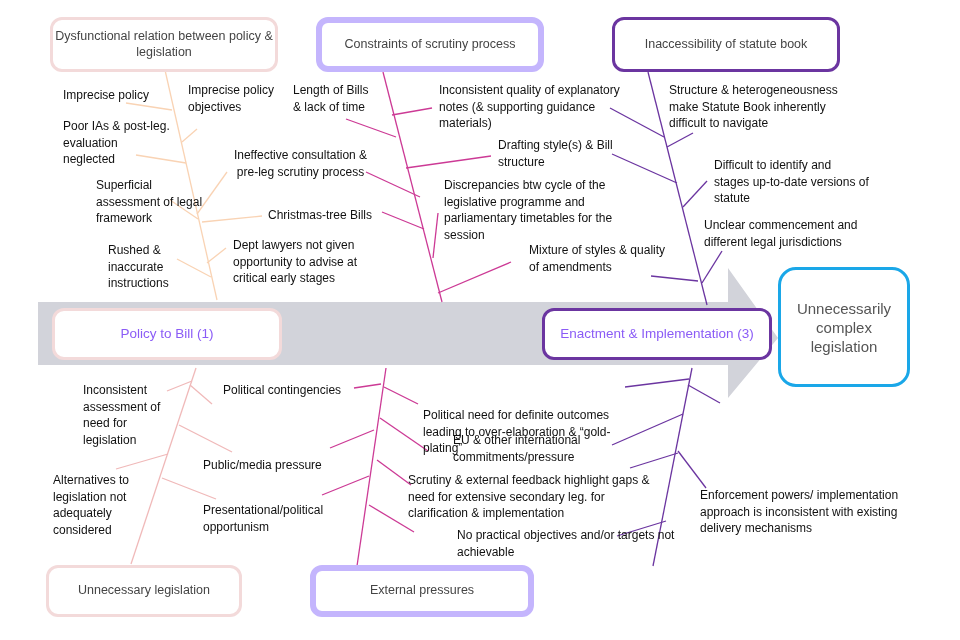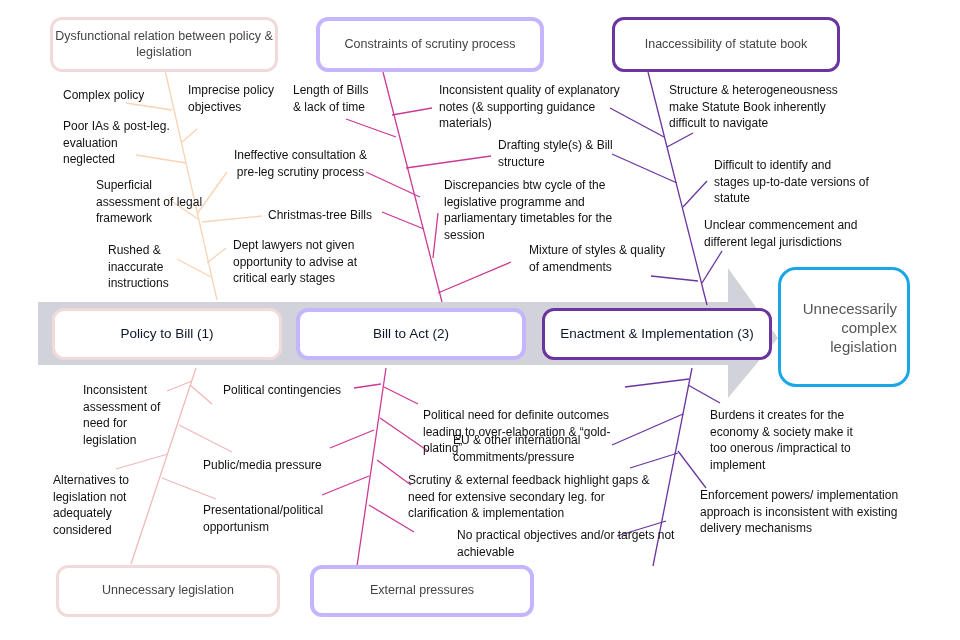--- a/index.html
+++ b/index.html
@@ -4,24 +4,24 @@
 <style>
   html, body { margin: 0; padding: 0; background: #ffffff; }
   body { width: 960px; height: 640px; position: relative; overflow: hidden;
          font-family: "Liberation Sans", sans-serif; color: #111; }
   #stage { position: absolute; left: 0; top: 0; width: 960px; height: 640px; }
   svg#lines { position: absolute; left: 0; top: 0; }
   .box { position: absolute; box-sizing: border-box; border-radius: 12px; background: #fff;
          display: flex; align-items: center; justify-content: center; text-align: center;
          font-size: 12.5px; color: #444; line-height: 1.25; }
   .b-pink   { border: 3px solid #f3dada; }
-  .b-mag    { border: 4px solid #c4b5fd; }
+  .b-mag    { border: 6px solid #c4b5fd; }
   .b-purple { border: 3px solid #6b35a0; }
   .b-blue   { border: 3px solid #1aa7e8; border-radius: 18px; }
-  .stage-box { font-size: 13.5px; color: #0f172a; }
+  .stage-box { font-size: 13.5px; color: #8b5cf6; }
   .label { position: absolute; font-size: 12px; line-height: 16.5px; color: #111; white-space: nowrap; }
   .outcome { font-size: 15px; color: #555; line-height: 19px; }
 </style>
 </head>
 <body>
 
 <div id="stage">
 
   <svg id="lines" width="960" height="640">
 
@@ -89,29 +89,28 @@
       <line x1="678" y1="451" x2="706" y2="488"></line>
       <line x1="617" y1="536" x2="666" y2="521"></line>
     </g>
   </svg>
 
   <div class="box b-pink" style="left:50px;top:17px;width:228px;height:55px;">Dysfunctional relation between policy &amp; legislation</div>
   <div class="box b-mag" style="left:316px;top:17px;width:228px;height:55px;">Constraints of scrutiny process</div>
   <div class="box b-purple" style="left:612px;top:17px;width:228px;height:55px;">Inaccessibility of statute book</div>
 
   <div class="box b-pink stage-box" style="left:52px;top:308px;width:230px;height:52px;">Policy to Bill (1)</div>
-  <div class="box b-mag stage-box" style="left:296px;top:308px;width:230px;height:52px;">Bill to Act (2)</div>
   <div class="box b-purple stage-box" style="left:542px;top:308px;width:230px;height:52px;padding:0 14px;">Enactment &amp; Implementation (3)</div>
 
-  <div class="box b-blue outcome" style="left:778px;top:267px;width:132px;height:120px;padding:0 10px;text-align:right;">Unnecessarily complex legislation</div>
+  <div class="box b-blue outcome" style="left:778px;top:267px;width:132px;height:120px;padding:0 10px;">Unnecessarily complex legislation</div>
 
-  <div class="box b-pink" style="left:56px;top:565px;width:224px;height:52px;">Unnecessary legislation</div>
+  <div class="box b-pink" style="left:46px;top:565px;width:196px;height:52px;">Unnecessary legislation</div>
   <div class="box b-mag" style="left:310px;top:565px;width:224px;height:52px;">External pressures</div>
 
-  <div class="label" style="left:63px;top:87px;">Complex policy</div>
+  <div class="label" style="left:63px;top:87px;">Imprecise policy</div>
   <div class="label" style="left:188px;top:82px;width:100px;white-space:normal;">Imprecise policy objectives</div>
   <div class="label" style="left:63px;top:118px;width:110px;white-space:normal;">Poor IAs &amp; post-leg. evaluation neglected</div>
   <div class="label" style="left:233px;top:147px;width:135px;white-space:normal;text-align:center;">Ineffective consultation &amp; pre-leg scrutiny process</div>
   <div class="label" style="left:78px;top:177px;width:110px;white-space:normal;margin-left:18px;">Superficial assessment of legal framework</div>
   <div class="label" style="left:268px;top:207px;">Christmas-tree Bills</div>
   <div class="label" style="left:108px;top:242px;width:80px;white-space:normal;">Rushed &amp; inaccurate instructions</div>
   <div class="label" style="left:233px;top:237px;width:140px;white-space:normal;">Dept lawyers not given opportunity to advise at critical early stages</div>
 
   <div class="label" style="left:293px;top:82px;width:82px;white-space:normal;">Length of Bills &amp; lack of time</div>
   <div class="label" style="left:439px;top:82px;width:200px;white-space:normal;">Inconsistent quality of explanatory notes (&amp; supporting guidance materials)</div>
@@ -127,16 +126,15 @@
   <div class="label" style="left:223px;top:382px;text-align:right;">Political contingencies</div>
   <div class="label" style="left:53px;top:472px;width:90px;white-space:normal;">Alternatives to legislation not adequately considered</div>
   <div class="label" style="left:203px;top:457px;">Public/media pressure</div>
   <div class="label" style="left:203px;top:502px;width:140px;white-space:normal;">Presentational/political opportunism</div>
 
   <div class="label" style="left:423px;top:377px;width:205px;white-space:normal;margin-top:30px;">Political need for definite outcomes leading to over-elaboration  &amp; “gold-plating”</div>
   <div class="label" style="left:453px;top:432px;width:150px;white-space:normal;">EU &amp; other international commitments/pressure</div>
   <div class="label" style="left:408px;top:472px;width:250px;white-space:normal;">Scrutiny &amp;  external feedback highlight gaps &amp; need  for extensive secondary leg. for clarification &amp; implementation</div>
   <div class="label" style="left:423px;top:527px;width:240px;white-space:normal;margin-left:34px;">No practical objectives and/or targets not achievable</div>
 
-  <div class="label" style="left:710px;top:407px;width:160px;white-space:normal;">Burdens it creates for the economy &amp; society make it too onerous /impractical to implement</div>
   <div class="label" style="left:700px;top:487px;width:200px;white-space:normal;">Enforcement powers/ implementation approach is inconsistent with existing delivery mechanisms</div>
 
 </div>
 
 </body></html>

